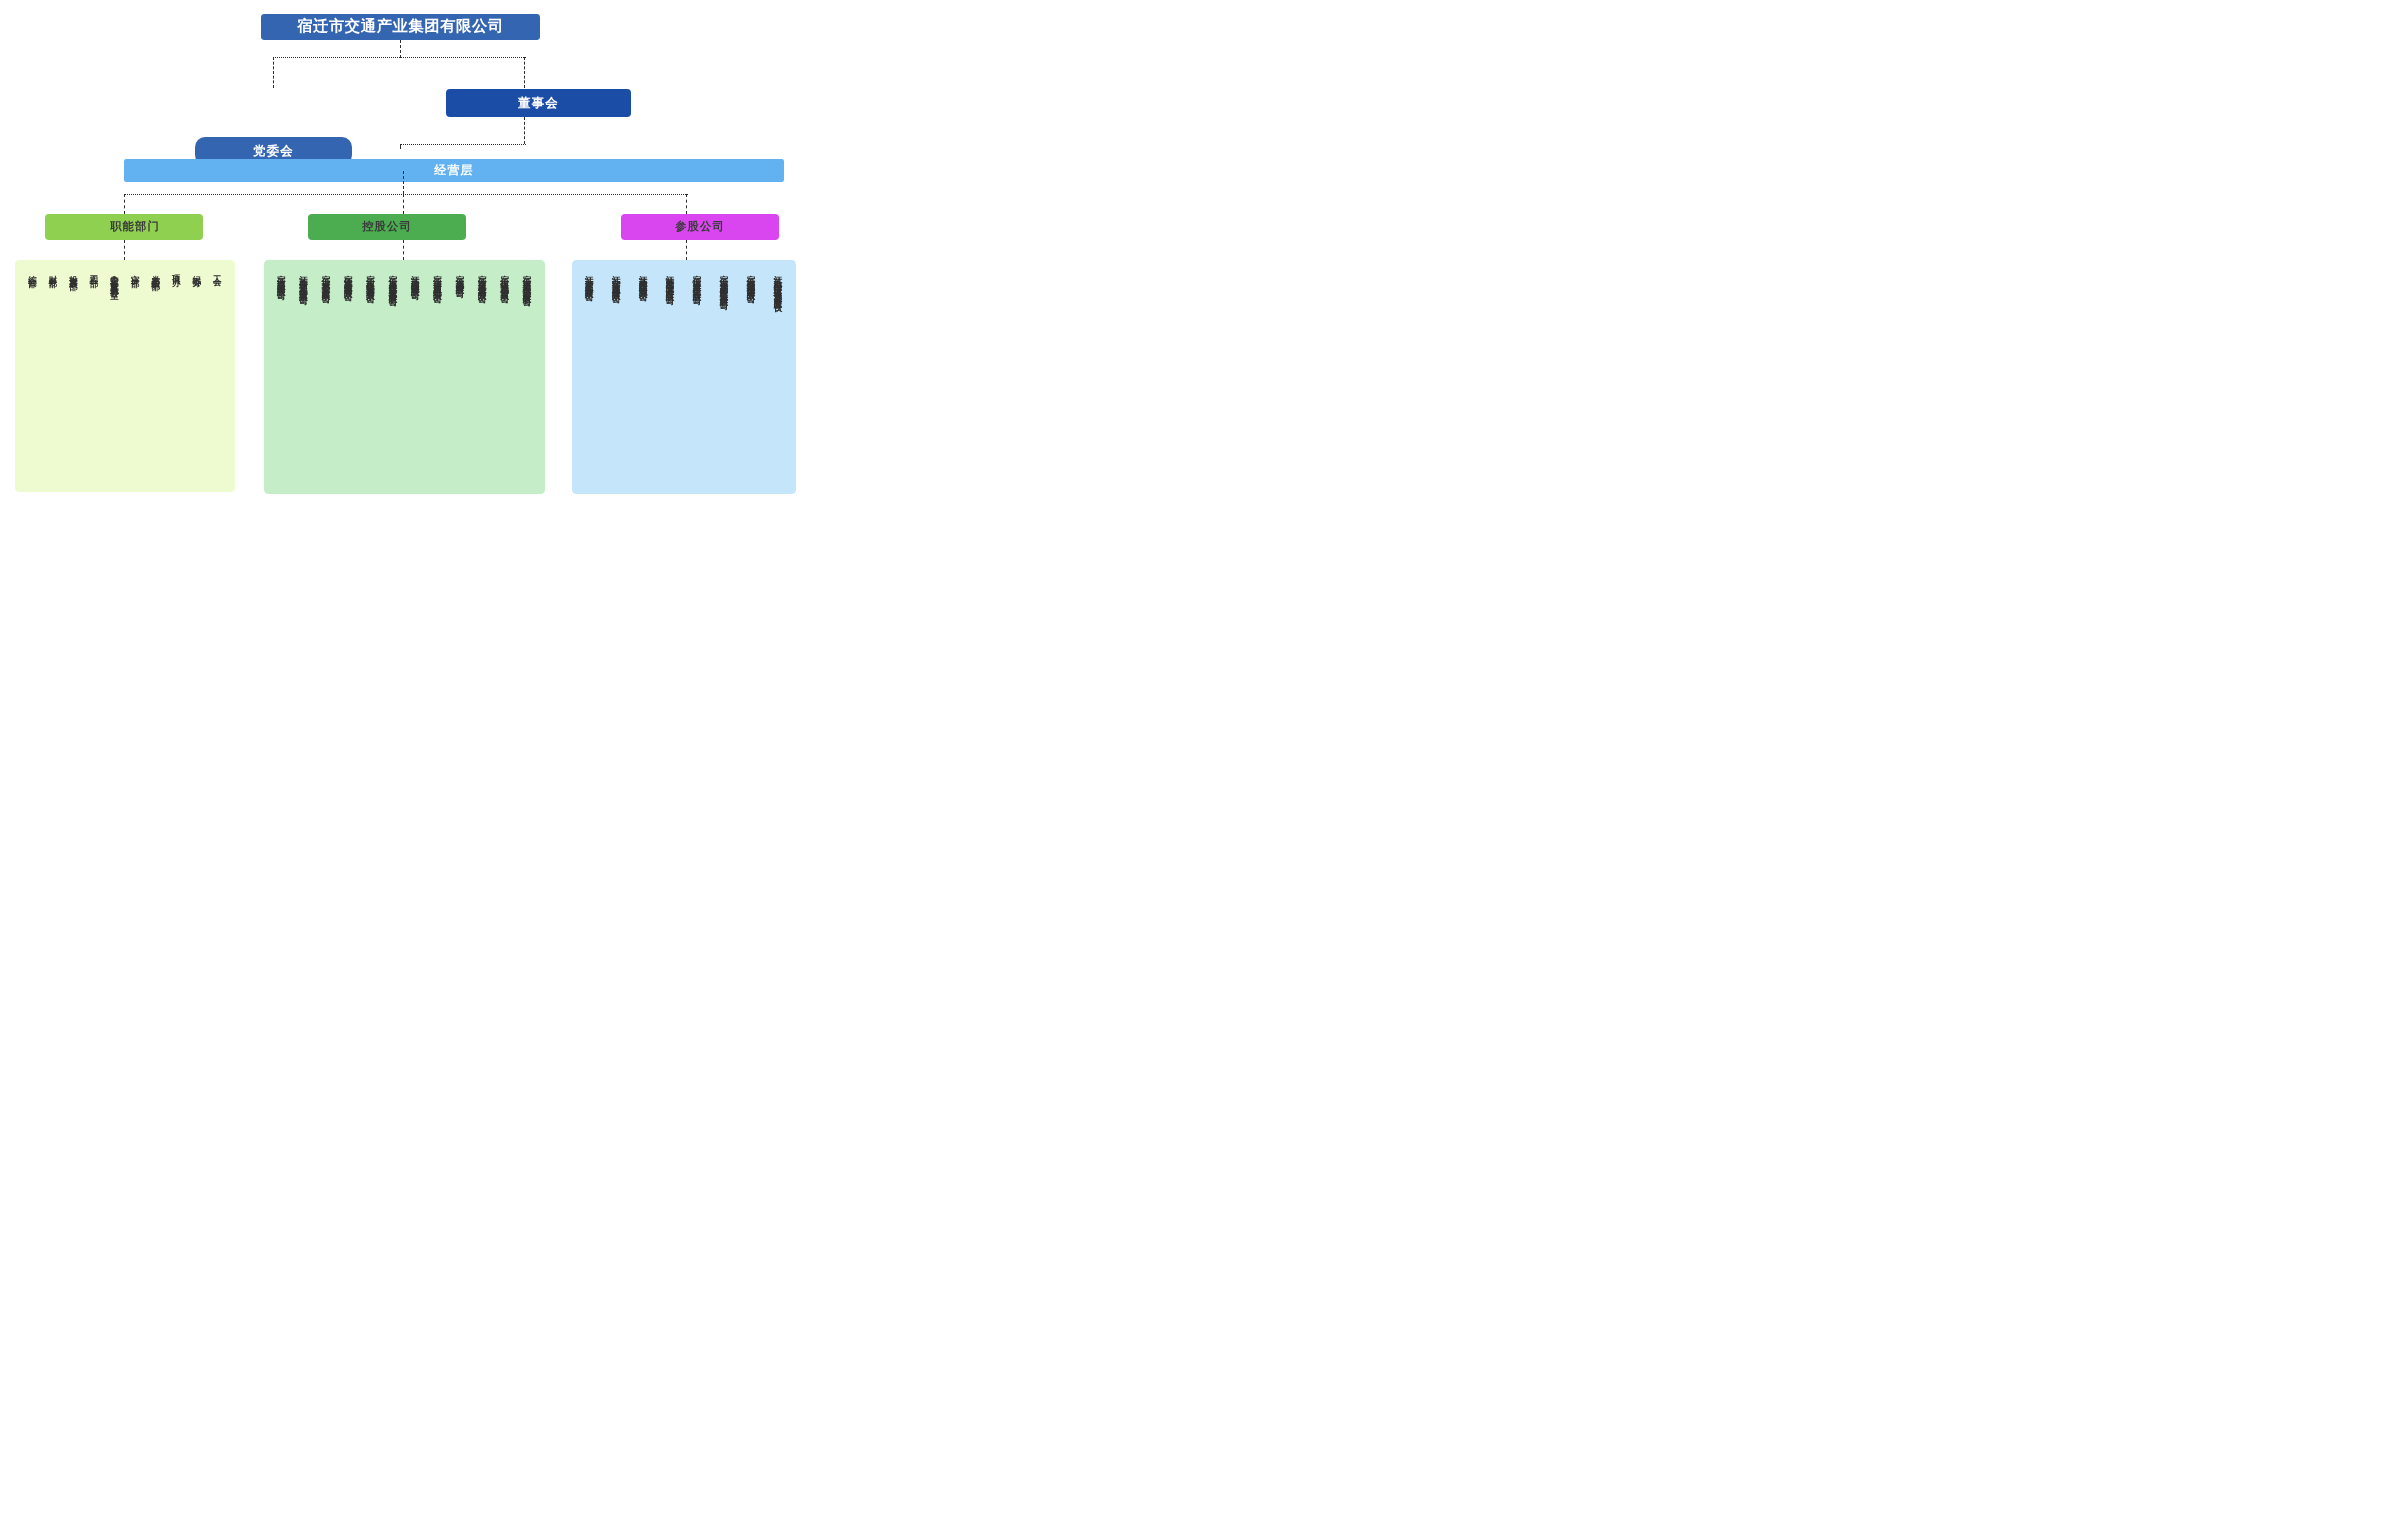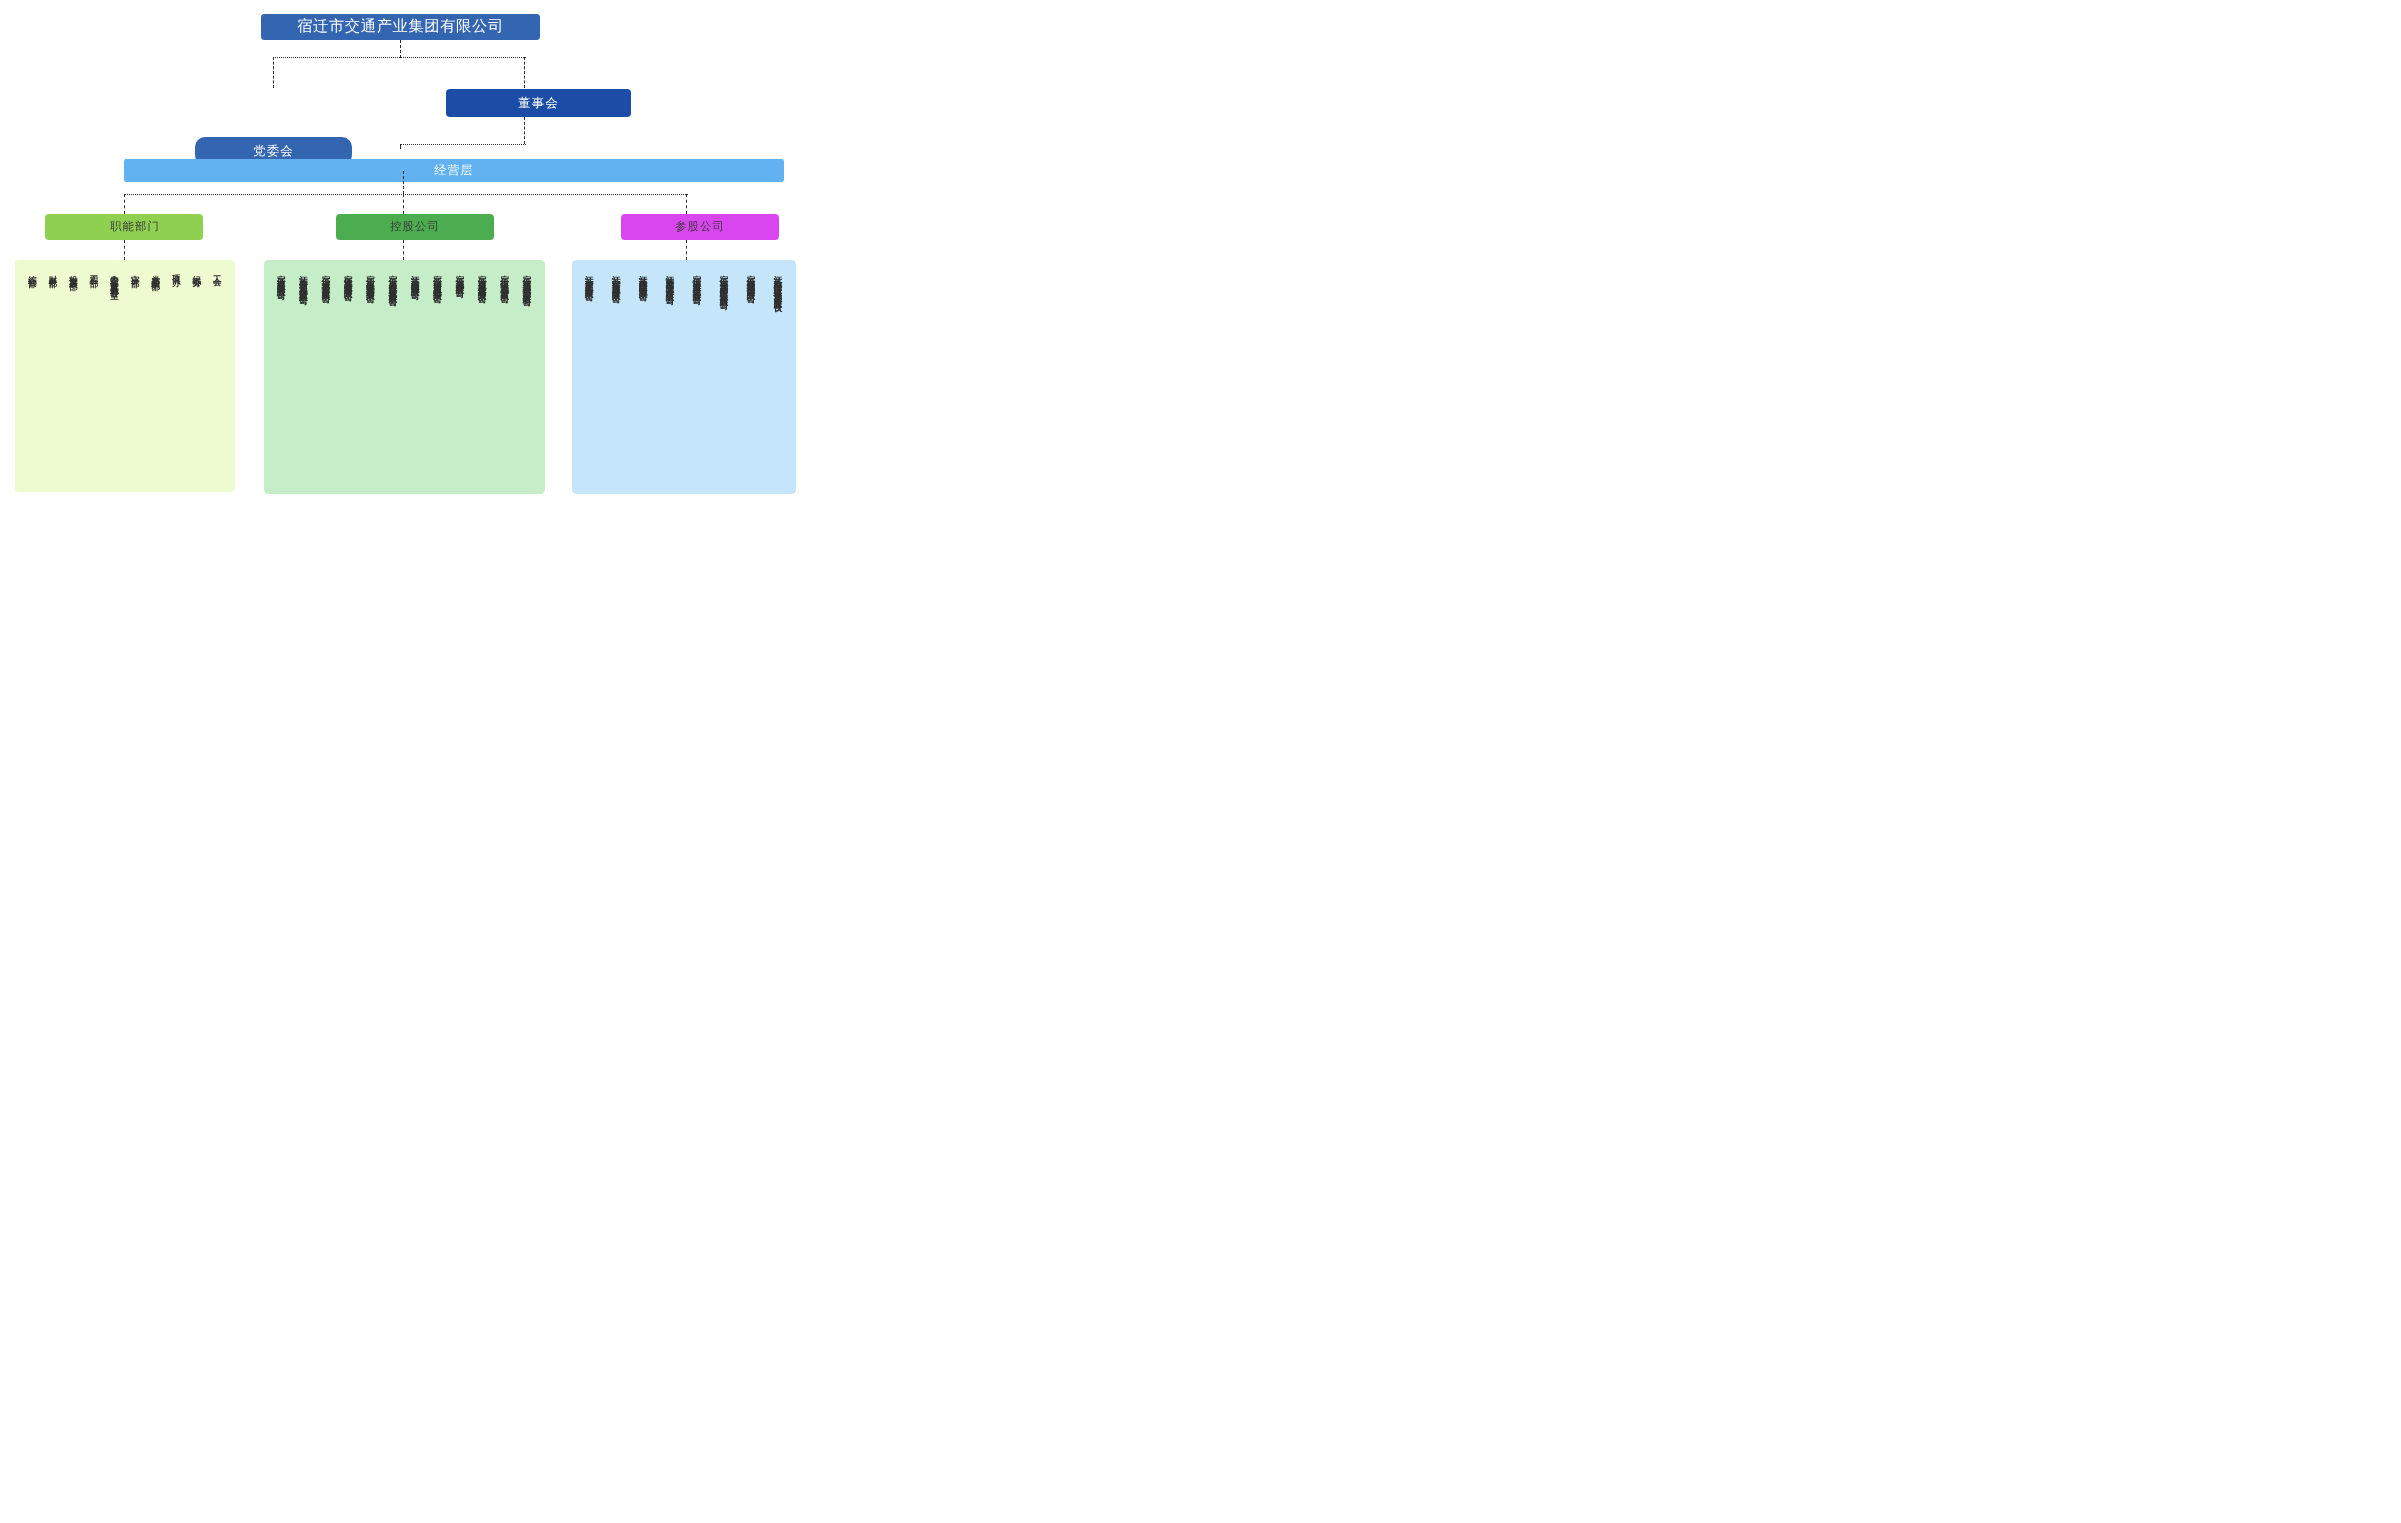--- a/index.html
+++ b/index.html
@@ -15,21 +15,21 @@
     background: #ffffff;
     overflow: hidden;
   }
 
   
   .node {
     position: absolute;
     display: flex;
     align-items: center;
     justify-content: center;
-    font-weight: 400;
+    font-weight: 700;
     box-sizing: border-box;
   }
   .root-box {
     left: 261px; top: 13.6px; width: 279px; height: 26px;
     background: #3465b0;
     color: #ffffff;
     font-size: 15.3px;
     border-radius: 3.4px;
     letter-spacing: 0.6px;
   }
@@ -60,21 +60,21 @@
     margin-top: 11px;
   }
   .group-header {
     top: 214px; width: 158px; height: 25.5px;
     color: #3a3a3a;
     font-size: 11.3px;
     border-radius: 4px;
     letter-spacing: 1.1px;
   }
   .func-header  { left: 45px;  background: #8fd050; padding-left: 22px; }
-  .hold-header  { left: 336px; background: #4bad50; }
+  .hold-header  { left: 308px; background: #4bad50; }
   .equity-header{ left: 608px;background: #d946ef; margin-left: 13px; }
 
   
   .panel {
     position: absolute;
     top: 260px;
     border-radius: 4.5px;
     box-sizing: border-box;
     display: flex;
     flex-direction: row;

